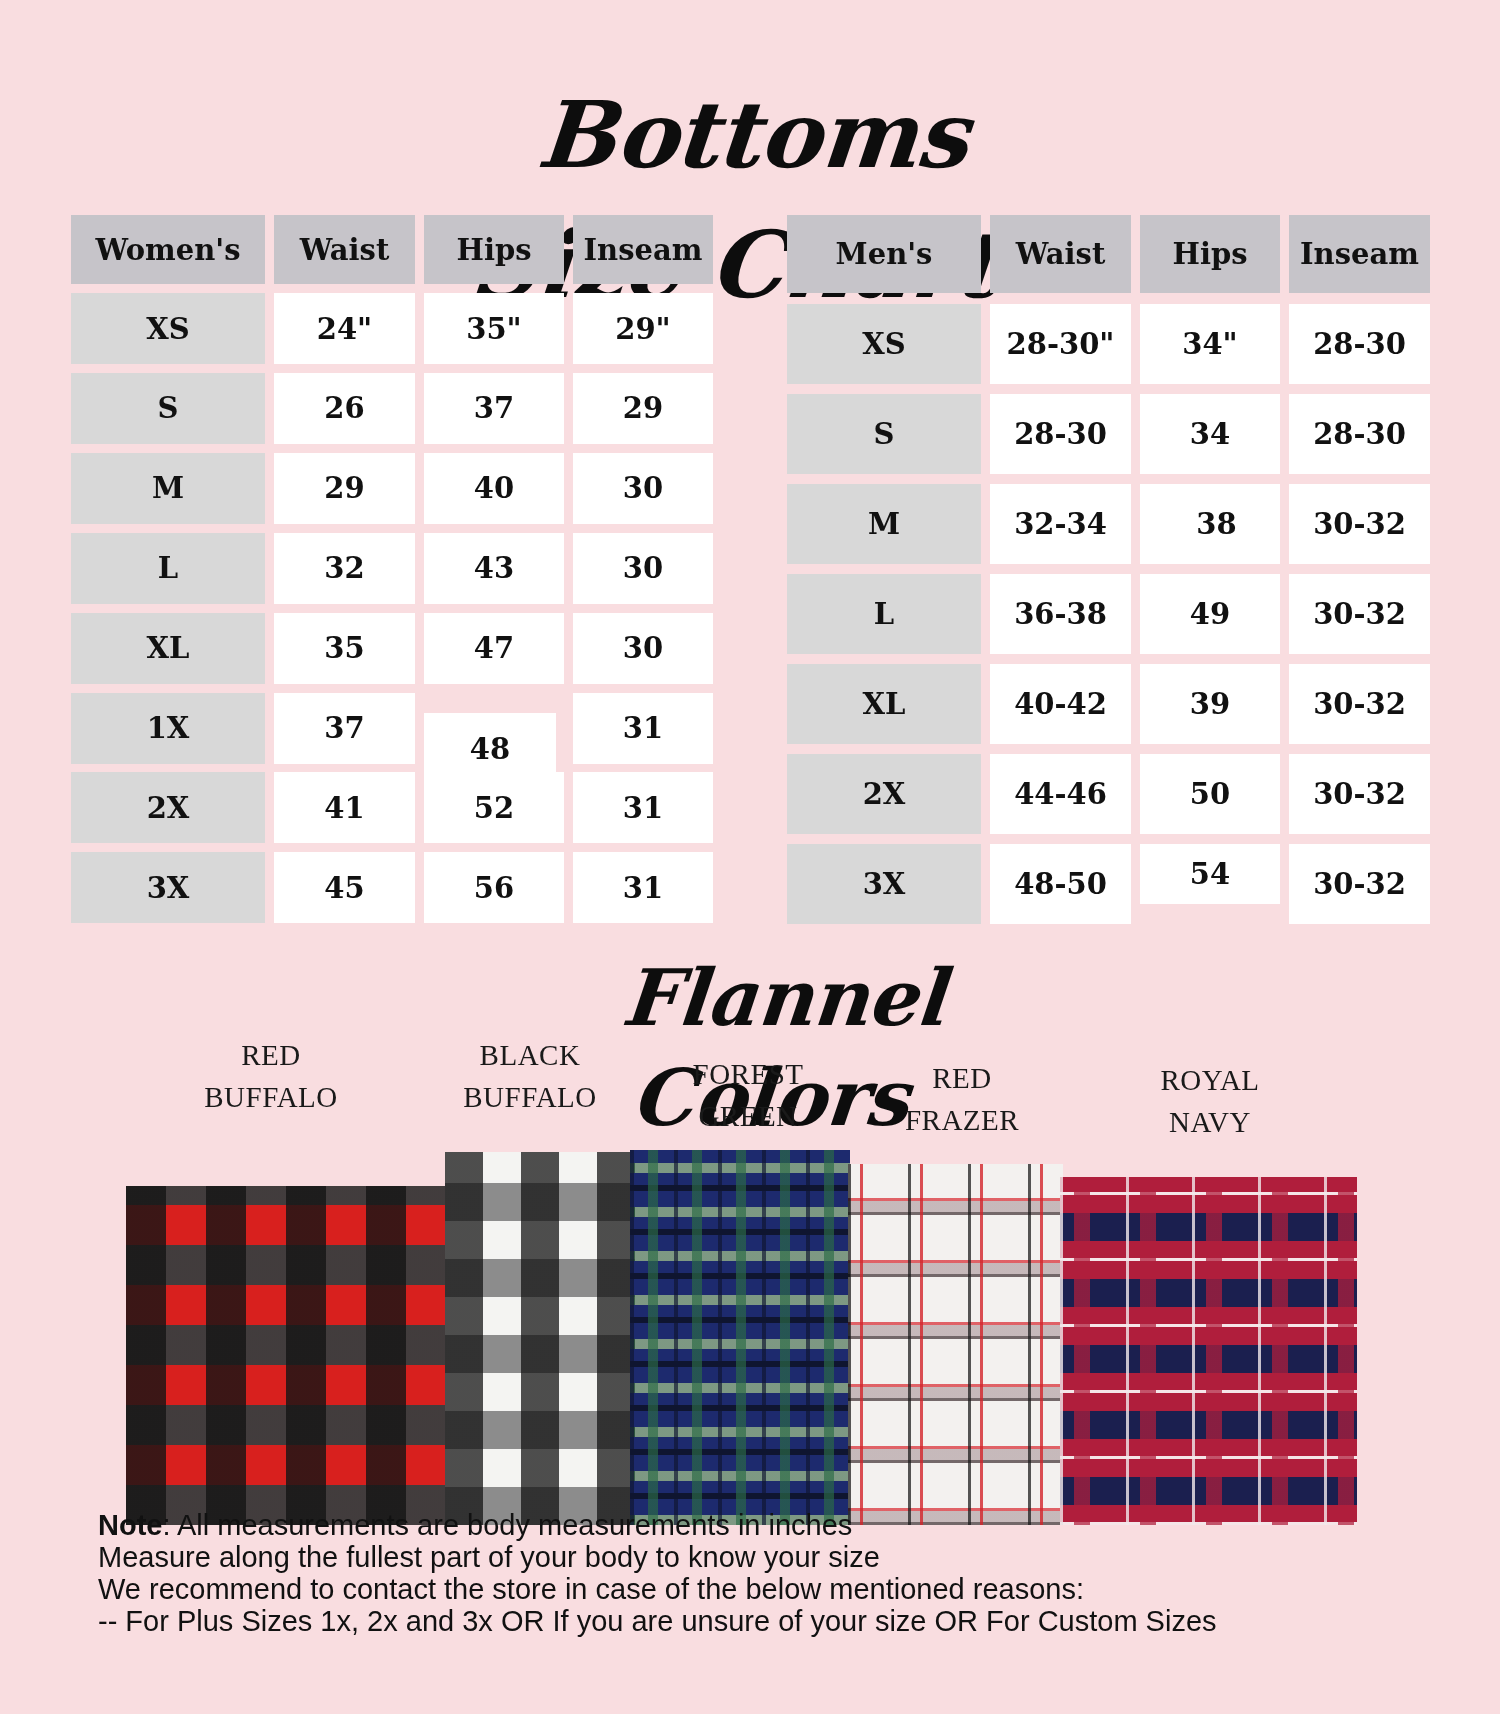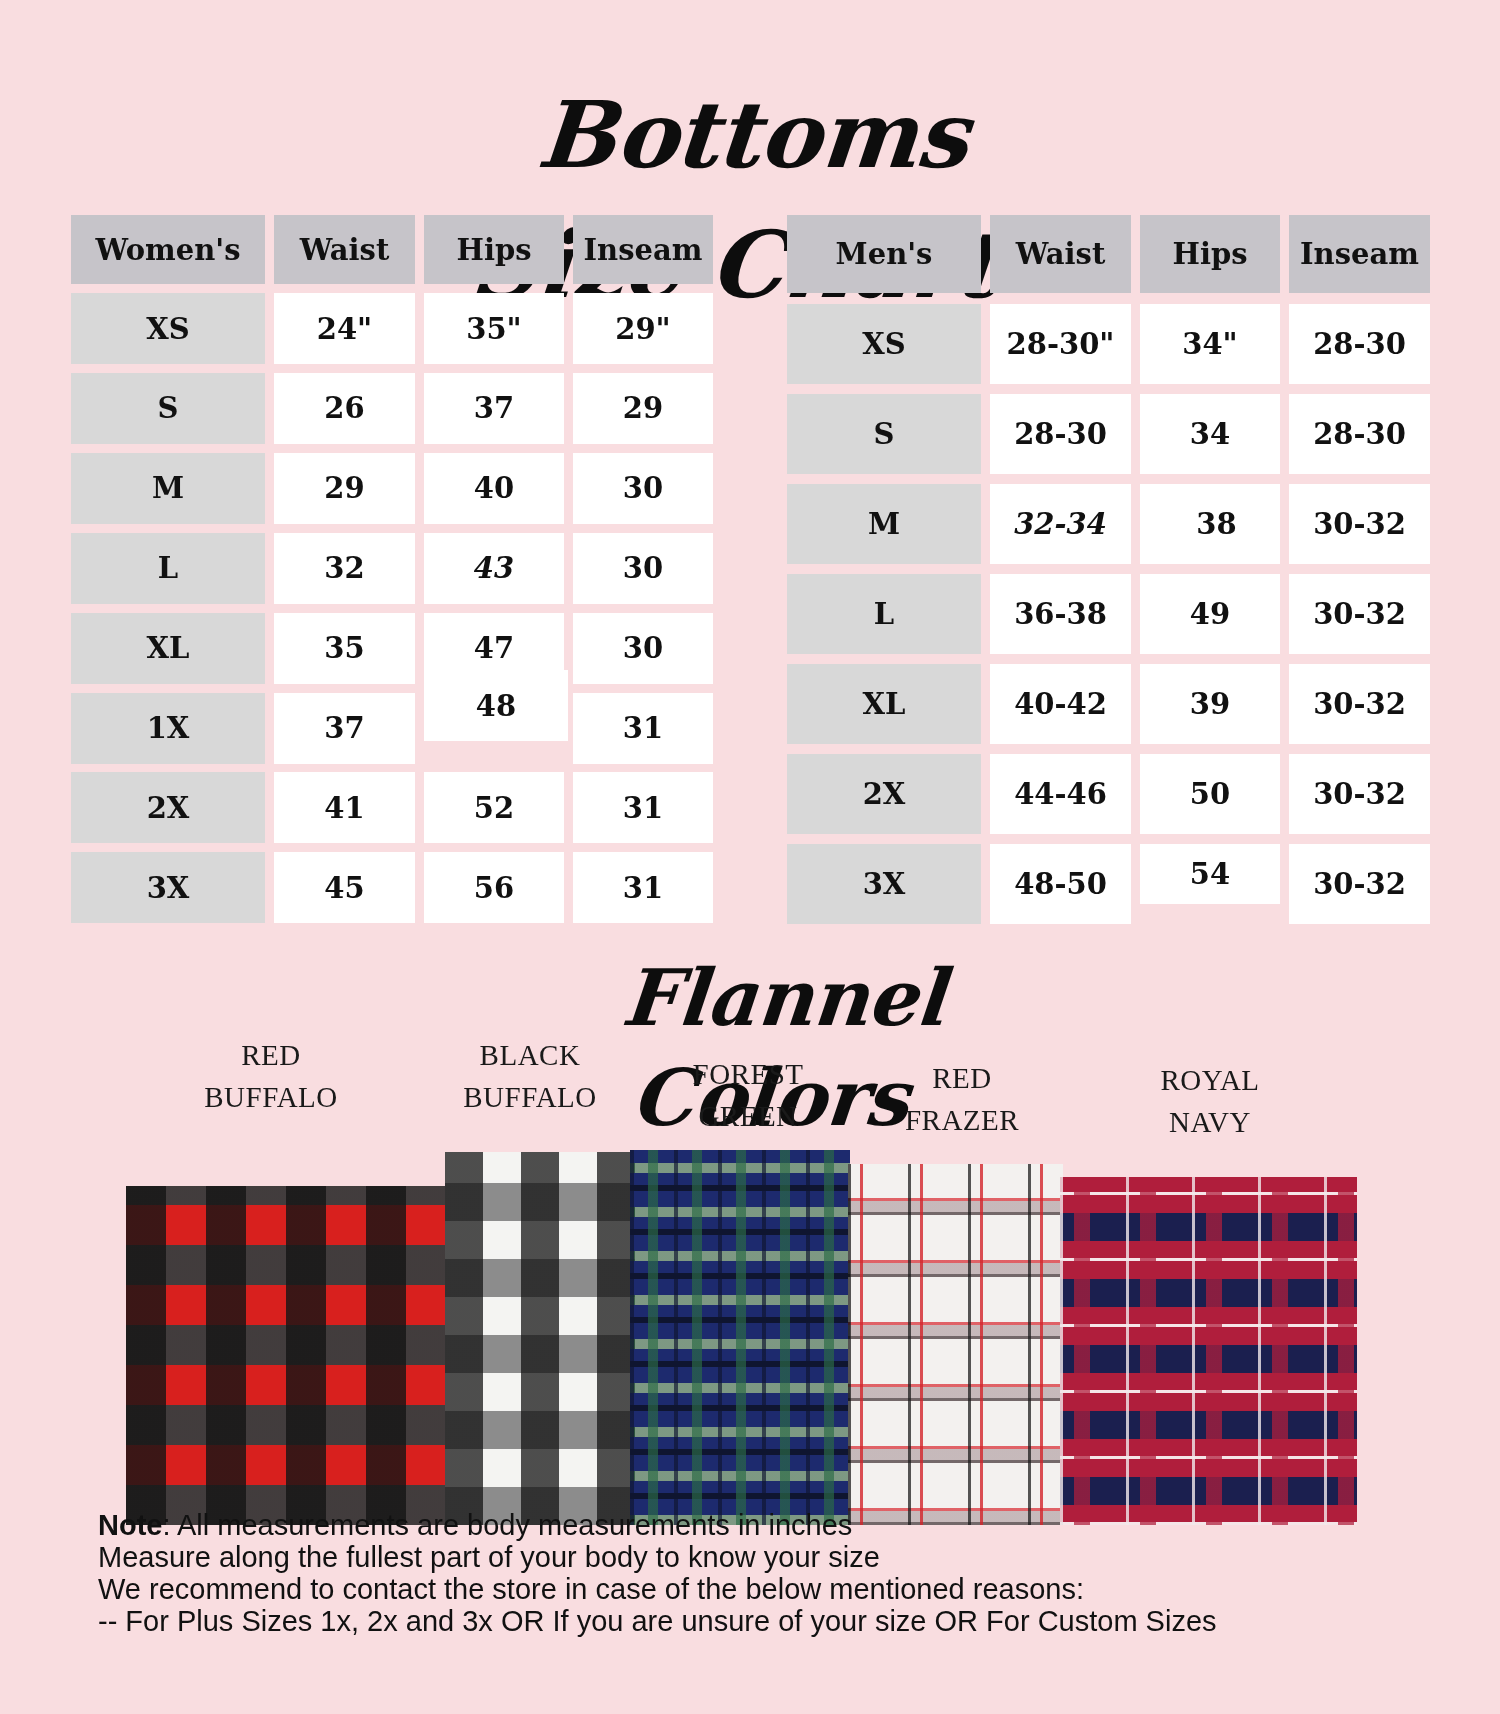--- a/index.html
+++ b/index.html
@@ -44,29 +44,29 @@
     <div class="cell size" style="left: 71px; width: 194px; top: 372.9px; height: 71px;">S</div>
     <div class="cell val" style="left: 274px; width: 141px; top: 372.9px; height: 71px;">26</div>
     <div class="cell val" style="left: 424px; width: 140px; top: 372.9px; height: 71px;">37</div>
     <div class="cell val" style="left: 573px; width: 140px; top: 372.9px; height: 71px;">29</div>
     <div class="cell size" style="left: 71px; width: 194px; top: 452.8px; height: 71px;">M</div>
     <div class="cell val" style="left: 274px; width: 141px; top: 452.8px; height: 71px;">29</div>
     <div class="cell val" style="left: 424px; width: 140px; top: 452.8px; height: 71px;">40</div>
     <div class="cell val" style="left: 573px; width: 140px; top: 452.8px; height: 71px;">30</div>
     <div class="cell size" style="left: 71px; width: 194px; top: 532.7px; height: 71px;">L</div>
     <div class="cell val" style="left: 274px; width: 141px; top: 532.7px; height: 71px;">32</div>
-    <div class="cell val" style="left: 424px; width: 140px; top: 532.7px; height: 71px; font-style: italic;">43</div>
+    <div class="cell val" style="left: 424px; width: 140px; top: 532.7px; height: 71px;">43</div>
     <div class="cell val" style="left: 573px; width: 140px; top: 532.7px; height: 71px;">30</div>
     <div class="cell size" style="left: 71px; width: 194px; top: 612.6px; height: 71px;">XL</div>
     <div class="cell val" style="left: 274px; width: 141px; top: 612.6px; height: 71px;">35</div>
     <div class="cell val" style="left: 424px; width: 140px; top: 612.6px; height: 71px;">47</div>
     <div class="cell val" style="left: 573px; width: 140px; top: 612.6px; height: 71px;">30</div>
     <div class="cell size" style="left: 71px; width: 194px; top: 692.5px; height: 71px;">1X</div>
     <div class="cell val" style="left: 274px; width: 141px; top: 692.5px; height: 71px;">37</div>
-    <div class="cell val" style="left: 424px; width: 144px; top: 670px; height: 71px;">48</div>
+    <div class="cell val" style="left: 424px; width: 132px; top: 713px; height: 71px;">48</div>
     <div class="cell val" style="left: 573px; width: 140px; top: 692.5px; height: 71px;">31</div>
     <div class="cell size" style="left: 71px; width: 194px; top: 772.4px; height: 71px;">2X</div>
     <div class="cell val" style="left: 274px; width: 141px; top: 772.4px; height: 71px;">41</div>
     <div class="cell val" style="left: 424px; width: 140px; top: 772.4px; height: 71px;">52</div>
     <div class="cell val" style="left: 573px; width: 140px; top: 772.4px; height: 71px;">31</div>
     <div class="cell size" style="left: 71px; width: 194px; top: 852.3px; height: 71px;">3X</div>
     <div class="cell val" style="left: 274px; width: 141px; top: 852.3px; height: 71px;">45</div>
     <div class="cell val" style="left: 424px; width: 140px; top: 852.3px; height: 71px;">56</div>
     <div class="cell val" style="left: 573px; width: 140px; top: 852.3px; height: 71px;">31</div>
   </div>
@@ -77,21 +77,21 @@
     <div class="cell hdr" style="left: 1289px; width: 141px; top: 215px; height: 78px;">Inseam</div>
     <div class="cell size" style="left: 787px; width: 194px; top: 304px; height: 80px;">XS</div>
     <div class="cell val" style="left: 990px; width: 141px; top: 304px; height: 80px;">28-30"</div>
     <div class="cell val" style="left: 1140px; width: 140px; top: 304px; height: 80px;">34"</div>
     <div class="cell val" style="left: 1289px; width: 141px; top: 304px; height: 80px;">28-30</div>
     <div class="cell size" style="left: 787px; width: 194px; top: 394px; height: 80px;">S</div>
     <div class="cell val" style="left: 990px; width: 141px; top: 394px; height: 80px;">28-30</div>
     <div class="cell val" style="left: 1140px; width: 140px; top: 394px; height: 80px;">34</div>
     <div class="cell val" style="left: 1289px; width: 141px; top: 394px; height: 80px;">28-30</div>
     <div class="cell size" style="left: 787px; width: 194px; top: 484px; height: 80px;">M</div>
-    <div class="cell val" style="left: 990px; width: 141px; top: 484px; height: 80px; font-style: italic;">32-34</div>
+    <div class="cell val" style="left: 990px; width: 141px; top: 484px; height: 80px;">32-34</div>
     <div class="cell val" style="left: 1140px; width: 140px; top: 484px; height: 80px; padding-left: 13px;">38</div>
     <div class="cell val" style="left: 1289px; width: 141px; top: 484px; height: 80px;">30-32</div>
     <div class="cell size" style="left: 787px; width: 194px; top: 574px; height: 80px;">L</div>
     <div class="cell val" style="left: 990px; width: 141px; top: 574px; height: 80px;">36-38</div>
     <div class="cell val" style="left: 1140px; width: 140px; top: 574px; height: 80px;">49</div>
     <div class="cell val" style="left: 1289px; width: 141px; top: 574px; height: 80px;">30-32</div>
     <div class="cell size" style="left: 787px; width: 194px; top: 664px; height: 80px;">XL</div>
     <div class="cell val" style="left: 990px; width: 141px; top: 664px; height: 80px;">40-42</div>
     <div class="cell val" style="left: 1140px; width: 140px; top: 664px; height: 80px;">39</div>
     <div class="cell val" style="left: 1289px; width: 141px; top: 664px; height: 80px;">30-32</div>

